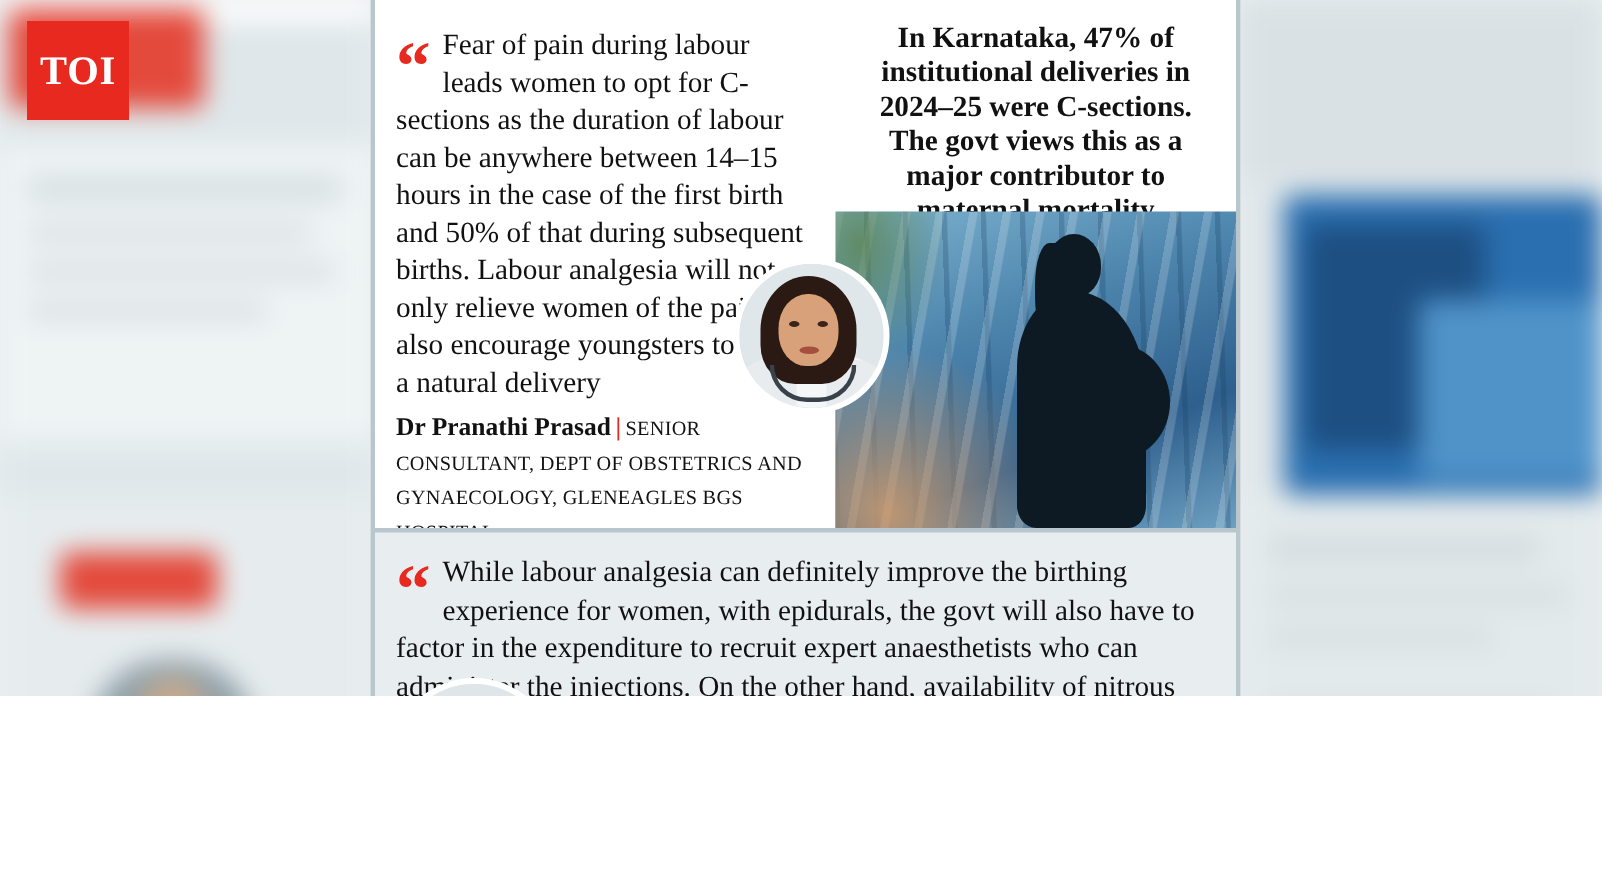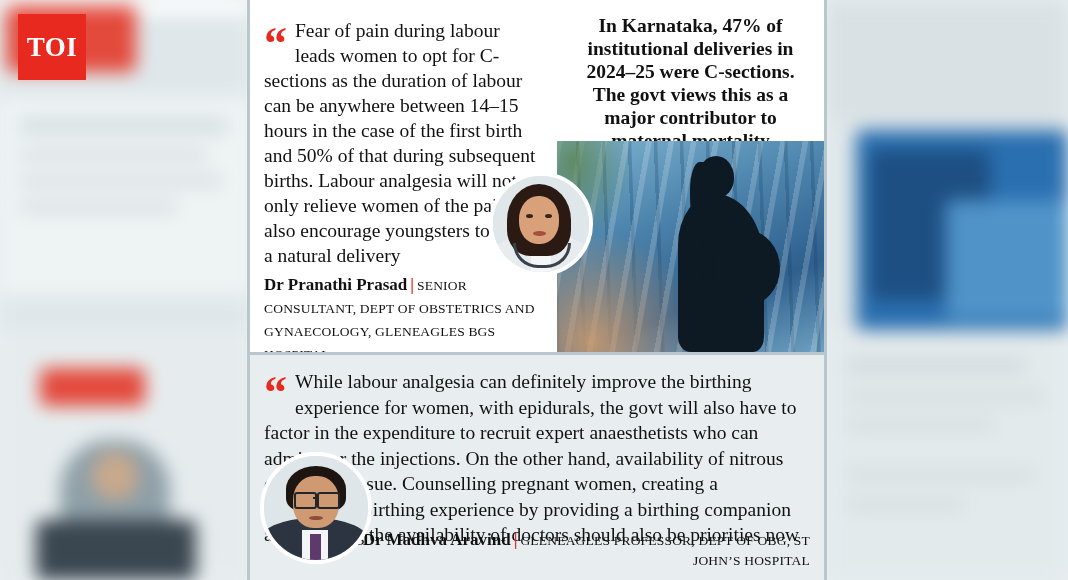--- a/index.html
+++ b/index.html
@@ -9,21 +9,21 @@
   }
   body {
     width: 1068px;
     height: 580px;
     overflow: hidden;
     font-family: "Liberation Sans", sans-serif;
   }
   .page {
     position: relative;
     width: 1068px;
-    height: 580px;
+    height: 464px;
     background: #e9eef0;
     overflow: hidden;
   }
 
   
   .bg-left, .bg-right {
     position: absolute;
     top: 0;
     height: 580px;
     overflow: hidden;

